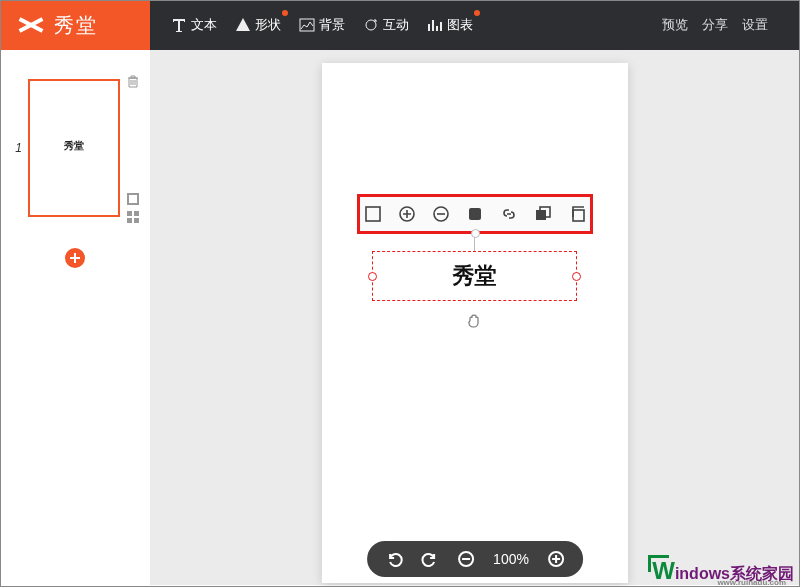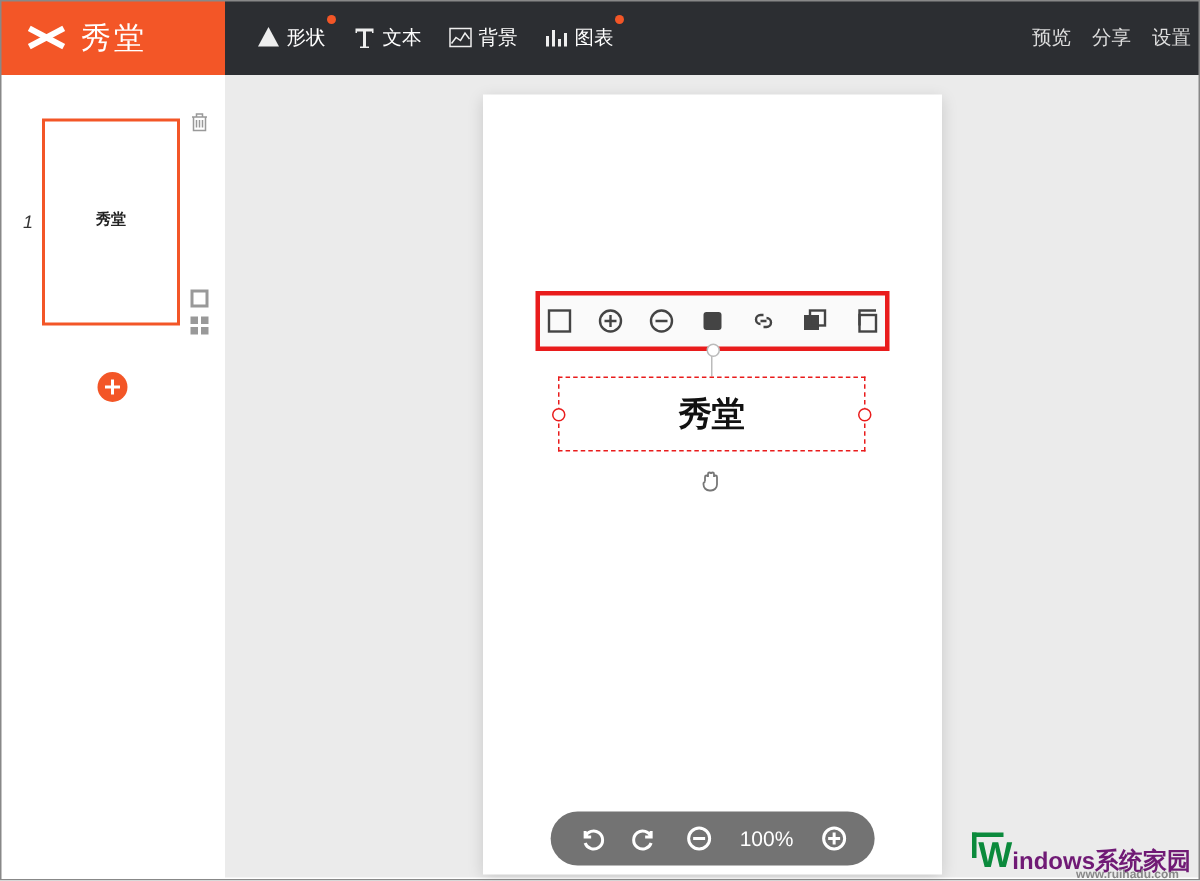--- a/index.html
+++ b/index.html
@@ -9,21 +9,21 @@
 .topbar { height: 50px; background: #2c2e32; display: flex; align-items: center; color: #fff; font-size: 13px; }
 .logo-block { background: #f35627; height: 50px; width: 150px; display: flex; align-items: center; padding-left: 18px; gap: 10px; font-size: 20px; font-weight: 500; letter-spacing: 2px; }
 .logo-mark { width: 26px; height: 22px; position: relative; }
 .logo-mark::before, .logo-mark::after { content: ""; position: absolute; width: 26px; height: 4px; background: #fff; top: 9px; left: 0; }
 .logo-mark::before { transform: rotate(28deg); }
 .logo-mark::after { transform: rotate(-28deg); }
 .nav { display: flex; align-items: center; gap: 0; padding-left: 12px; }
 .nav-item { display: flex; align-items: center; gap: 4px; padding: 0 9px; height: 50px; cursor: pointer; position: relative; }
 .nav-item .dot { position: absolute; top: 10px; right: 2px; width: 6px; height: 6px; background: #f35627; border-radius: 50%; }
 .nav-item svg { width: 16px; height: 16px; fill: #eee; }
-.nav-right { margin-left: auto; display: flex; gap: 14px; padding-right: 6px; font-size: 13px; color: #ddd; }
+.nav-right { margin-left: auto; display: flex; gap: 14px; padding-right: 32px; font-size: 13px; color: #ddd; }
 .nav-right span { cursor: pointer; }
 
 
 .main { display: flex; height: 535px; }
 .sidebar { width: 150px; background: #fff; padding-top: 22px; display: flex; flex-direction: column; align-items: center; position: relative; }
 .page-thumb-wrap { display: flex; align-items: center; gap: 6px; }
 .page-num { font-size: 12px; color: #333; font-style: italic; width: 12px; text-align: right; }
 .page-thumb { width: 92px; height: 138px; border: 2px solid #f35627; background: #fff; position: relative; cursor: pointer; }
 .thumb-text { position: absolute; top: 58px; left: 0; right: 0; text-align: center; font-size: 10px; font-weight: bold; color: #222; }
 .thumb-icons { display: flex; flex-direction: column; gap: 4px; align-self: flex-start; margin-top: 2px; }
@@ -42,21 +42,21 @@
 .stem::before { content: ""; position: absolute; top: -4px; left: -3px; width: 7px; height: 7px; border: 1px solid #bbb; border-radius: 50%; background: #fff; }
 
 
 .sel-box { position: absolute; top: 188px; left: 50px; width: 205px; height: 50px; border: 1px dashed #e91c1c; display: flex; align-items: center; justify-content: center; font-size: 22px; font-weight: bold; color: #111; }
 .handle { position: absolute; width: 9px; height: 9px; border: 1.5px solid #e91c1c; background: #fff; border-radius: 50%; }
 .handle.l { left: -5px; top: 20px; }
 .handle.r { right: -5px; top: 20px; }
 .grab-cursor { position: absolute; top: 248px; left: 143px; width: 20px; height: 20px; }
 
 
-.zoom-bar { position: absolute; bottom: 8px; left: 50%; transform: translateX(-50%); background: #737373; border-radius: 20px; height: 36px; padding: 0 18px; display: flex; align-items: center; gap: 18px; color: #fff; font-size: 14px; }
+.zoom-bar { position: absolute; bottom: 8px; left: 50%; transform: translateX(-50%); background: #404040; border-radius: 20px; height: 36px; padding: 0 18px; display: flex; align-items: center; gap: 18px; color: #fff; font-size: 14px; }
 .zoom-bar > div { cursor: pointer; display: flex; align-items: center; }
 .zoom-bar svg { width: 18px; height: 18px; stroke: #fff; fill: none; stroke-width: 2; }
 
 
 .watermark { position: absolute; bottom: 2px; right: 6px; font-size: 16px; font-weight: bold; display: flex; align-items: flex-end; }
 .watermark .w { color: #0b8a3c; font-size: 24px; position: relative; }
 .watermark .w::before { content: ""; position: absolute; top: -2px; left: -4px; width: 18px; height: 14px; border: 3px solid #0b8a3c; border-right: none; border-bottom: none; }
 .watermark .rest { color: #701a75; }
 .watermark .sub { position: absolute; bottom: -2px; right: 8px; font-size: 8px; color: #888; font-weight: bold; }
 
@@ -66,37 +66,44 @@
 <body>
 
 <div class="topbar">
   <div class="logo-block">
     <div class="logo-mark"></div>
     <span>秀堂</span>
   </div>
   <div class="nav">
     <div class="nav-item">
         <svg viewBox="0 0 16 16">
+          <path d="M2 2h12v3h-1V4H9v10h2v1H5v-1h2V4H3v1H2z"></path>
+        </svg>
+        <span>文本</span>
+      </div>
+    <div class="nav-item">
+        <svg viewBox="0 0 16 16">
           <path d="M8 1l7 13H1z"></path>
         </svg>
         <span>形状</span>
         <span class="dot"></span>
       </div>
     <div class="nav-item">
         <svg viewBox="0 0 16 16">
-          <path d="M2 2h12v3h-1V4H9v10h2v1H5v-1h2V4H3v1H2z"></path>
-        </svg>
-        <span>文本</span>
-      </div>
-    <div class="nav-item">
-        <svg viewBox="0 0 16 16">
           <rect x="1" y="2" width="14" height="12" fill="none" stroke="#eee"></rect>
           <path d="M2 12l3-4 3 2 3-5 3 4" stroke="#eee" fill="none"></path>
         </svg>
         <span>背景</span>
+      </div>
+    <div class="nav-item">
+        <svg viewBox="0 0 16 16">
+          <path d="M3 8a5 5 0 1 1 10 0M13 8a5 5 0 1 1-10 0" fill="none" stroke="#eee"></path>
+          <path d="M11 5l2-2M13 3h-2M13 3v2" stroke="#eee"></path>
+        </svg>
+        <span>互动</span>
       </div>
     <div class="nav-item">
         <svg viewBox="0 0 16 16">
           <path d="M2 14V7M6 14V3M10 14V9M14 14V5" stroke="#eee" stroke-width="2"></path>
         </svg>
         <span>图表</span>
         <span class="dot"></span>
       </div>
   </div>
   <div class="nav-right">

